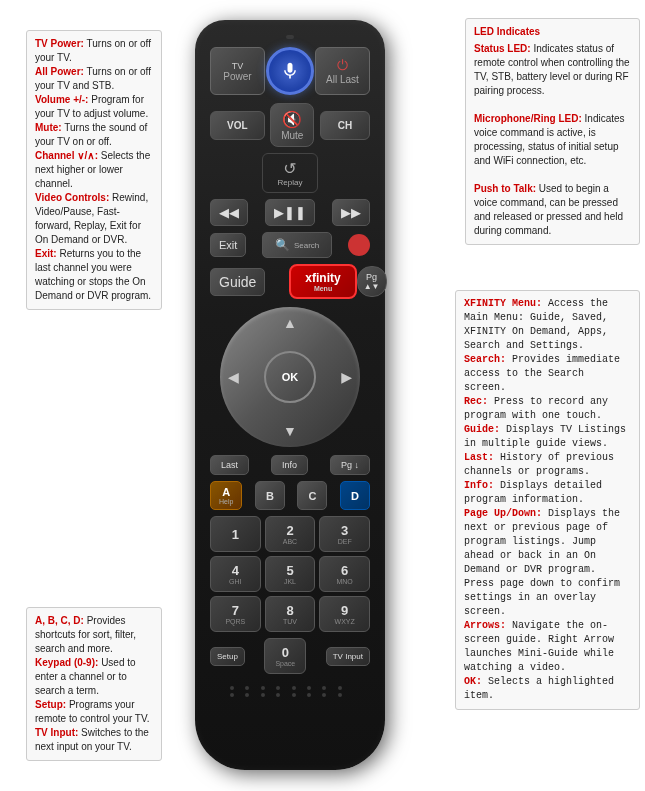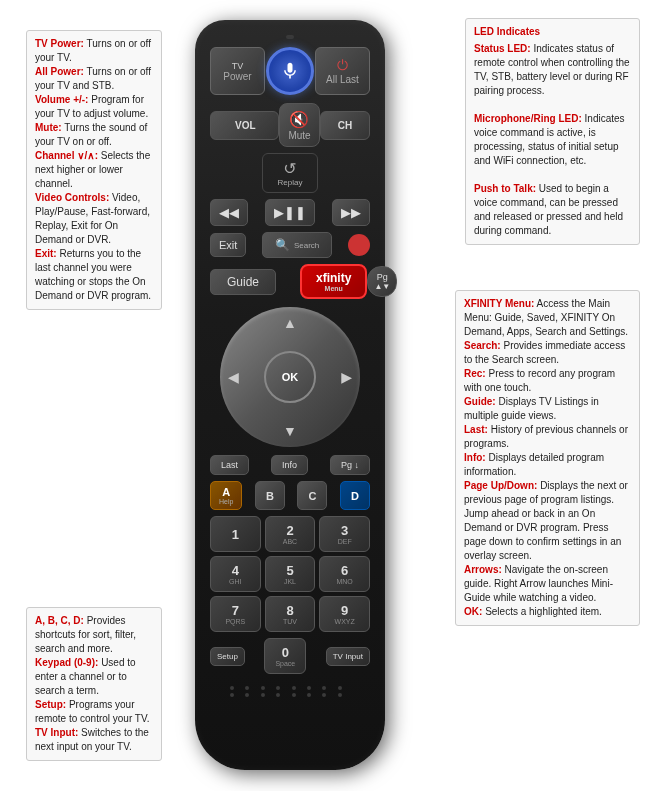--- a/index.html
+++ b/index.html
@@ -117,21 +117,21 @@
       margin-bottom: 6px;
     }
 
     .btn-vol {
       background: linear-gradient(135deg, #555 0%, #333 100%);
       border: 1px solid #555;
       border-radius: 6px;
       color: #ddd;
       font-size: 10px;
       font-weight: bold;
-      padding: 8px 24px;
+      padding: 8px 16px;
       cursor: pointer;
       min-width: 50px;
       text-align: center;
     }
 
     .btn-mute {
       width: 44px;
       height: 44px;
       background: linear-gradient(135deg, #555 0%, #333 100%);
       border: 1px solid #555;
@@ -252,22 +252,22 @@
       align-items: center;
       width: 100%;
       margin-bottom: 8px;
     }
 
     .btn-guide {
       background: linear-gradient(135deg, #555 0%, #333 100%);
       border: 1px solid #555;
       border-radius: 5px;
       color: #ddd;
-      font-size: 12px;
-      padding: 5px 16px;
+      font-size: 14px;
+      padding: 5px 8px;
       cursor: pointer;
     }
 
     .btn-xfinity {
       background: linear-gradient(135deg, #cc0000 0%, #990000 100%);
       border: 2px solid #ff3333;
       border-radius: 8px;
       color: #fff;
       font-size: 12px;
       font-weight: bold;
@@ -493,36 +493,36 @@
   <span>Turns on or off your TV.</span><br>
   <span class="red-bold">All Power:</span>
   <span>Turns on or off your TV and STB.</span><br>
   <span class="red-bold">Volume +/-:</span>
   <span>Program for your TV to adjust volume.</span><br>
   <span class="red-bold">Mute:</span>
   <span>Turns the sound of your TV on or off.</span><br>
   <span class="red-bold">Channel ∨/∧:</span>
   <span>Selects the next higher or lower channel.</span><br>
   <span class="red-bold">Video Controls:</span>
-  <span>Video, Play/Pause, Fast-forward, Replay, Exit for On Demand or DVR.</span><br>
+  <span>Rewind, Video/Pause, Fast-forward, Replay, Exit for On Demand or DVR.</span><br>
   <span class="red-bold">Exit:</span>
   <span>Returns you to the last channel you were watching or stops the On Demand or DVR program.</span>
 </div>
 
 <div class="annotation ann-right annotation-box" style="top:18px;">
   <span class="red-bold" style="display:block;margin-bottom:3px;">LED Indicates</span>
   <span class="red-bold">Status LED:</span>
   <span>Indicates status of remote control when controlling the TV, STB, battery level or during RF pairing process.</span><br><br>
   <span class="red-bold">Microphone/Ring LED:</span>
   <span>Indicates voice command is active, is processing, status of initial setup and WiFi connection, etc.</span><br><br>
   <span class="red-bold">Push to Talk:</span>
   <span>Used to begin a voice command, can be pressed and released or pressed and held during command.</span>
 </div>
 
-<div class="annotation ann-right annotation-box" style="top:290px; width:185px;">
+<div class="annotation ann-right annotation-box" style="top:290px; width:185px;font-family:Liberation Mono, monospace;">
   <span class="red-bold">XFINITY Menu:</span>
   <span>Access the Main Menu: Guide, Saved, XFINITY On Demand, Apps, Search and Settings.</span><br>
   <span class="red-bold">Search:</span>
   <span>Provides immediate access to the Search screen.</span><br>
   <span class="red-bold">Rec:</span>
   <span>Press to record any program with one touch.</span><br>
   <span class="red-bold">Guide:</span>
   <span>Displays TV Listings in multiple guide views.</span><br>
   <span class="red-bold">Last:</span>
   <span>History of previous channels or programs.</span><br>

